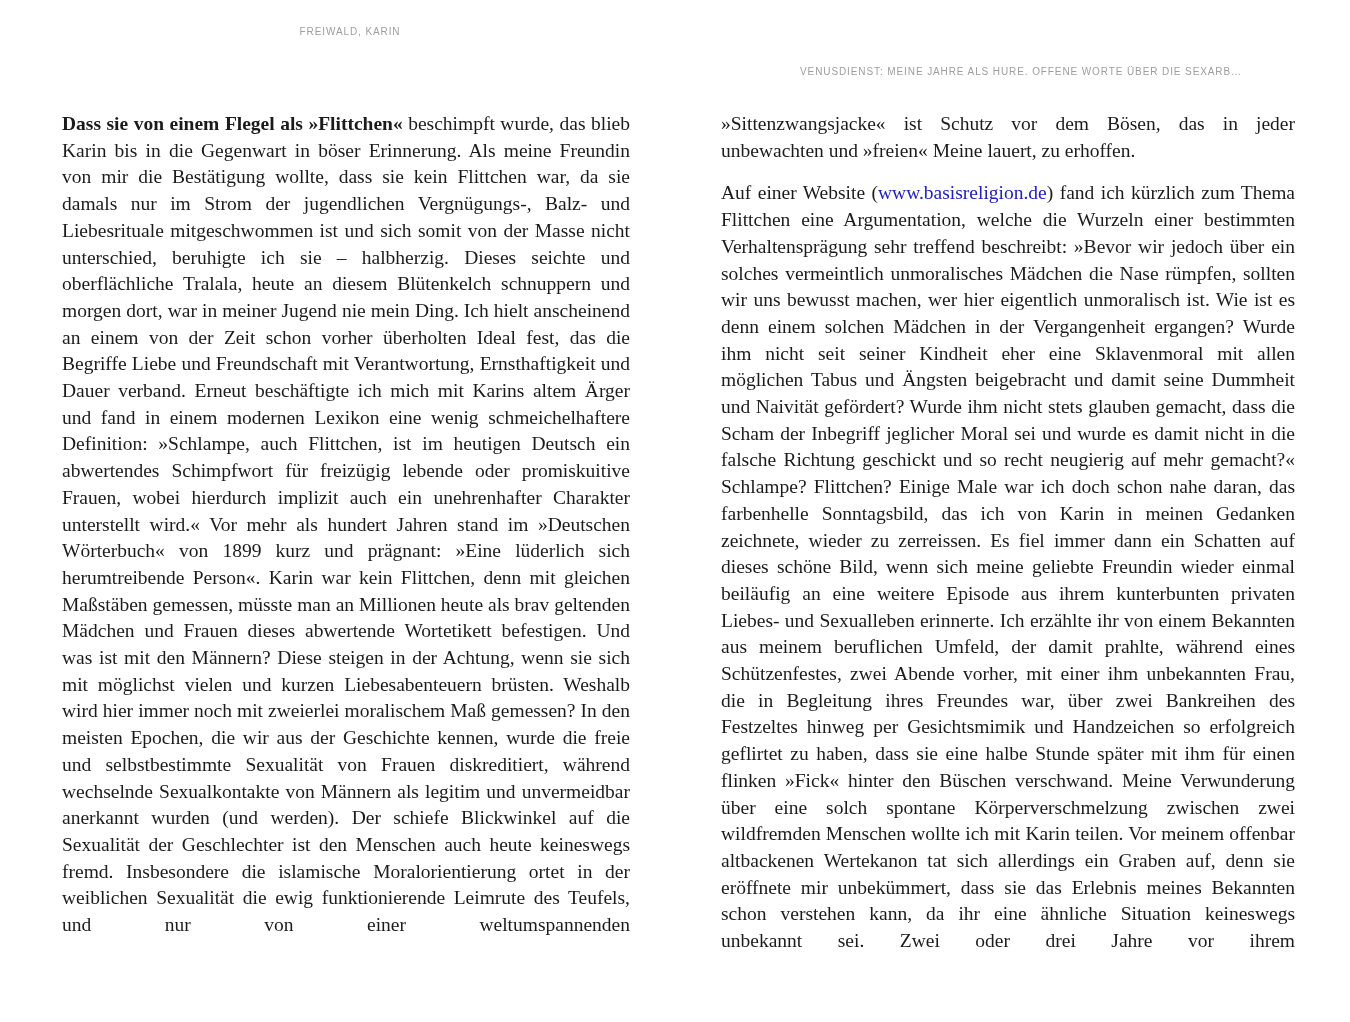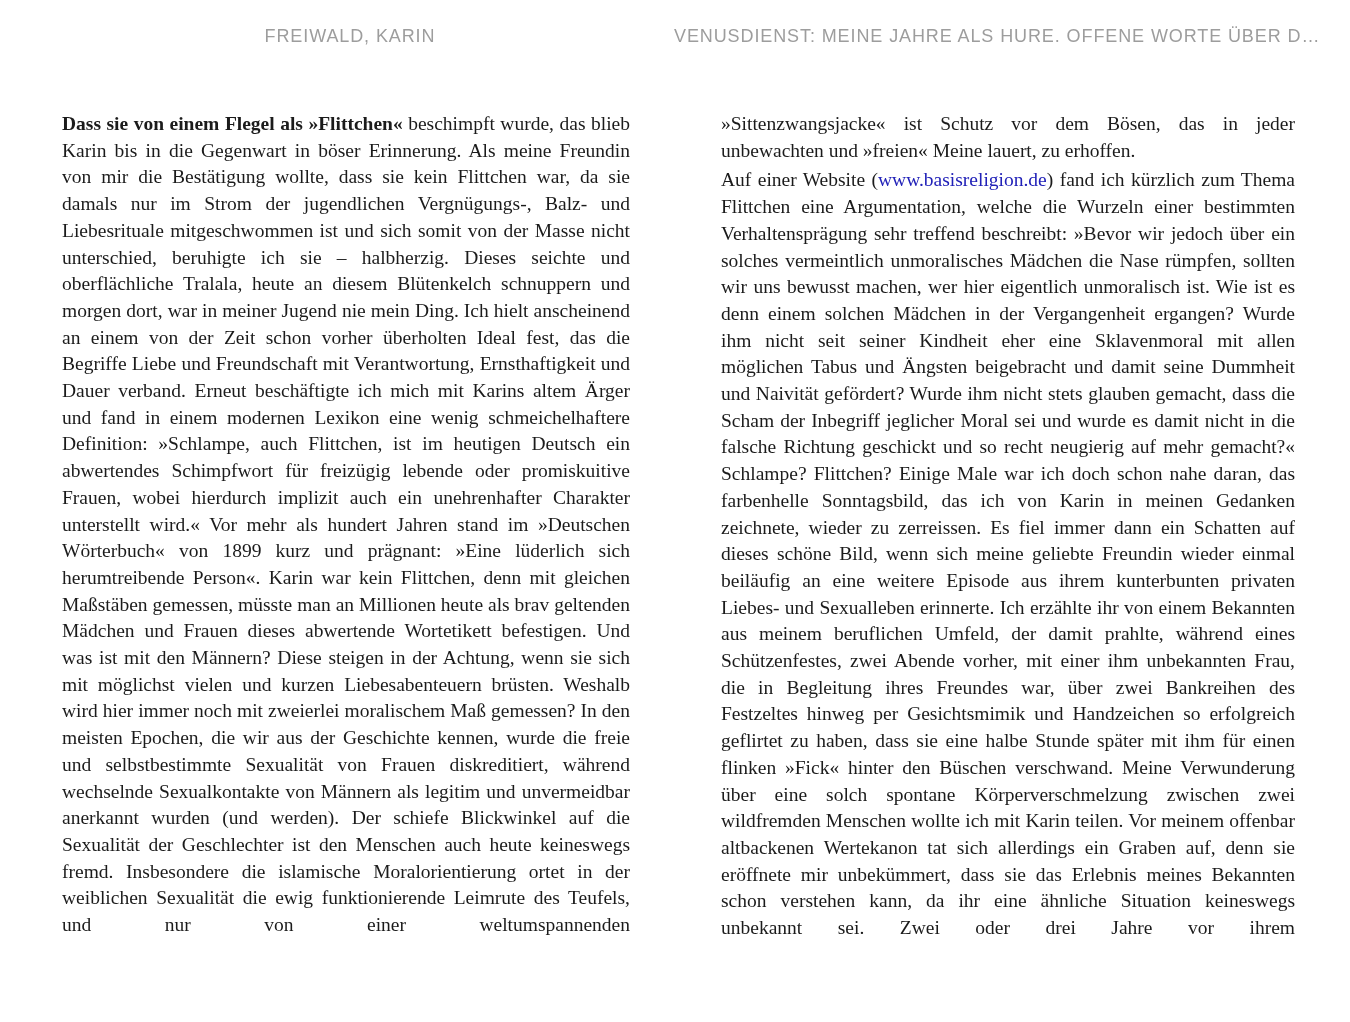--- a/index.html
+++ b/index.html
@@ -15,46 +15,46 @@
     width: 1350px;
     height: 1022px;
     background: #ffffff;
     font-family: "Liberation Serif", serif;
   }
   .running-header {
     position: absolute;
     top: 26px;
     height: 20px;
     font-family: "Liberation Sans", sans-serif;
-    font-size: 18px;
+    font-size: 10px;
     letter-spacing: 0.9px;
     color: #9d9d9d;
     text-align: center;
     white-space: nowrap;
     overflow: hidden;
   }
   .running-header.left  { left: 30px;  width: 640px; }
-  .running-header.right { left: 674px; width: 650px; text-overflow: ellipsis; }
+  .running-header.right { left: 696px; width: 650px; text-overflow: ellipsis; margin-top: 40px; }
 
   .text-column {
     position: absolute;
     top: 111px;
     height: 882px;
     overflow: hidden;
     color: #1b1b1b;
     font-size: 19.5px;
     line-height: 26.7px;
     text-align: justify;
     hyphens: none;
   }
   .text-column.left  { left: 62px;  width: 568px; }
   .text-column.right { left: 721px; width: 574px; }
 
   p { margin: 0; padding: 0; font-family: Liberation Serif, serif; }
-  p + p { margin-top: 3px; }
+  p + p { margin-top: 16px; }
   p.cutoff { text-align-last: justify; }
 
   .lead-bold { font-weight: bold; }
 
   a.inline-link {
     color: var(--link-color, #2121b8);
     text-decoration: none;
     cursor: pointer;
   }
 </style>

